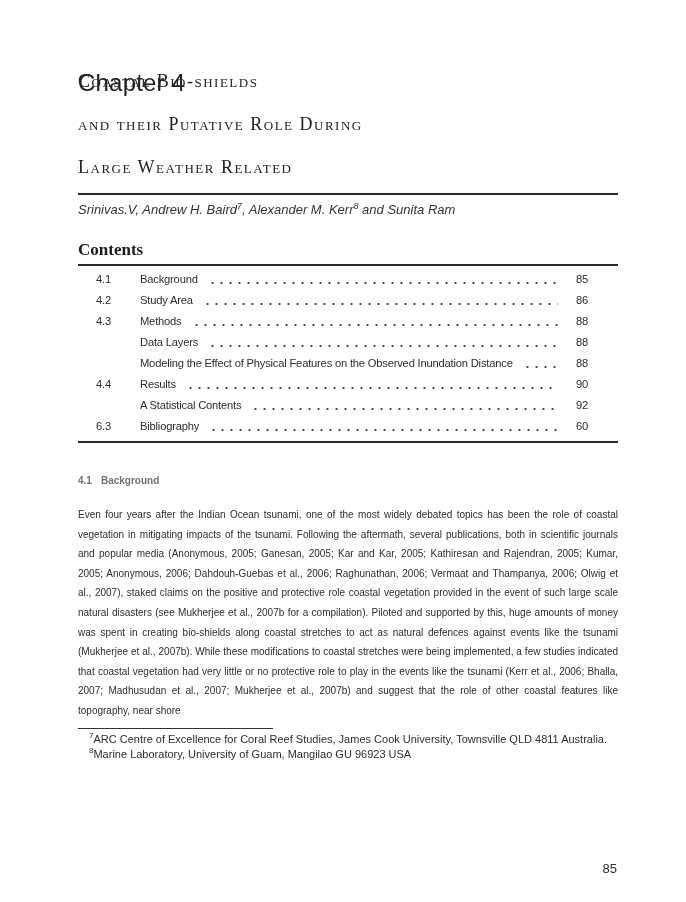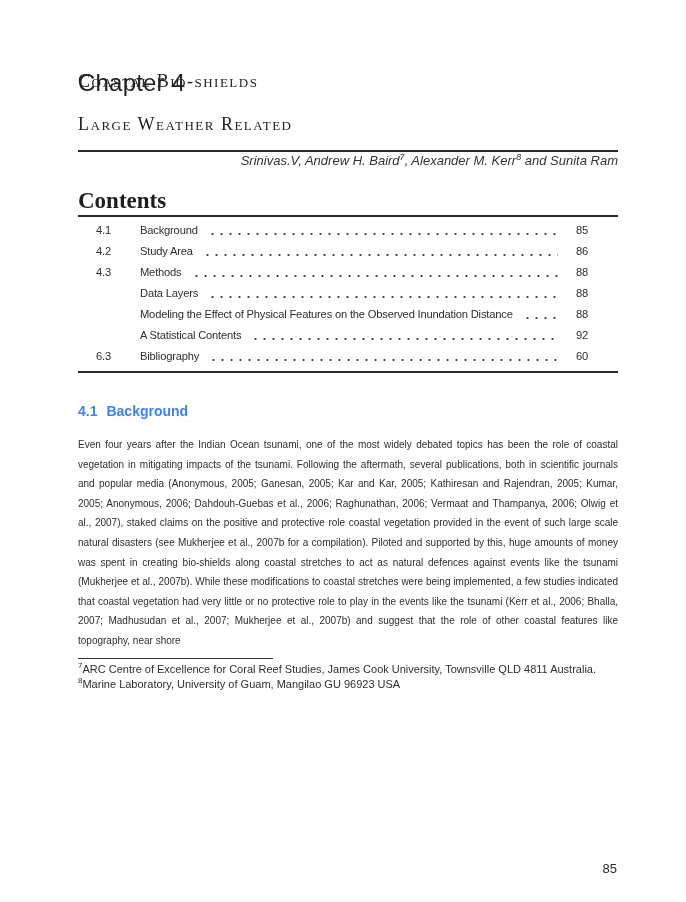--- a/index.html
+++ b/index.html
@@ -43,34 +43,34 @@
     color: #222222;
   }
 
   
   .rule { height: 2px; background: #2a2a2a; }
   .rule-title { margin-top: 4px; }
   .rule-contents-top { margin-top: 4px; }
 
   
   .authors {
+    margin-top: 6px;
     font-size: 13px;
     font-style: italic;
     color: #333333;
     line-height: 17px;
-    text-align: right;
   }
   .authors sup { font-size: 9px; line-height: 0; }
 
   
   .contents-heading {
     margin-top: 21px;
     font-family: "Liberation Serif", serif;
     font-weight: bold;
-    font-size: 23px;
+    font-size: 17px;
     line-height: 21px;
     color: #1d1d1d;
   }
   .toc {
     padding: 3px 0 4px 0;
     font-size: 11.2px;
     letter-spacing: -0.2px;
     color: #2e2e2e;
   }
   .toc-row {
@@ -92,23 +92,23 @@
     background-image: radial-gradient(circle, #3c3c3c 1px, rgba(0,0,0,0) 1.2px);
     background-size: 9px 4px;
     background-position: 0 50%;
     background-repeat: repeat-x;
   }
   .toc-page { width: 22px; text-align: right; flex-shrink: 0; }
 
   
   .section-heading {
     margin-top: 29px;
-    font-size: 14px;
+    font-size: 10px;
     font-weight: bold;
-    color: #3b82f6;
+    color: #737373;
     line-height: 18px;
   }
   .section-heading .sec-num { margin-right: 9px; }
   .body-text {
     margin: 15px 0 0 0;
     font-size: 10px;
     line-height: 19.6px;
     text-align: justify;
     color: #2e2e2e;
   }
@@ -118,20 +118,21 @@
     margin-top: 7px;
     width: 195px;
     height: 1px;
     background: #333333;
   }
   .footnotes {
     margin-top: 3px;
     font-size: 11px;
     line-height: 15px;
     color: #2e2e2e;
+    margin-left: 11px;
   }
   .footnotes sup { font-size: 8px; line-height: 0; }
 
   
   .page-number {
     position: absolute;
     top: 861px;
     right: 69px;
     font-size: 13px;
     color: #2b2b2b;
@@ -140,20 +141,21 @@
 </head>
 <body>
 
 <div class="page">
   <div class="content">
 
     <div class="title-block">
       <div class="chapter-label">Chapter 4</div>
       <div class="chapter-title">
         <div class="title-line">Coastal Bio-shields</div>
+        <div class="title-line">and their Putative Role During</div>
         <div class="title-line">Large Weather Related</div>
       </div>
     </div>
 
     <div class="rule rule-title"></div>
 
     <div class="authors">
       <span>Srinivas.V, Andrew H. Baird</span><sup>7</sup><span>, Alexander M. Kerr</span><sup>8</sup><span> and Sunita Ram</span>
     </div>
 
@@ -183,20 +185,26 @@
         <span class="toc-num"></span>
         <span class="toc-label">Data Layers</span>
         <span class="leader"></span>
         <span class="toc-page">88</span>
       </div>
       <div class="toc-row">
         <span class="toc-num"></span>
         <span class="toc-label">Modeling the Effect of Physical Features on the Observed Inundation Distance</span>
         <span class="leader"></span>
         <span class="toc-page">88</span>
+      </div>
+      <div class="toc-row">
+        <span class="toc-num">4.4</span>
+        <span class="toc-label">Results</span>
+        <span class="leader"></span>
+        <span class="toc-page">90</span>
       </div>
       <div class="toc-row">
         <span class="toc-num"></span>
         <span class="toc-label">A Statistical Contents</span>
         <span class="leader"></span>
         <span class="toc-page">92</span>
       </div>
       <div class="toc-row">
         <span class="toc-num">6.3</span>
         <span class="toc-label">Bibliography</span>

